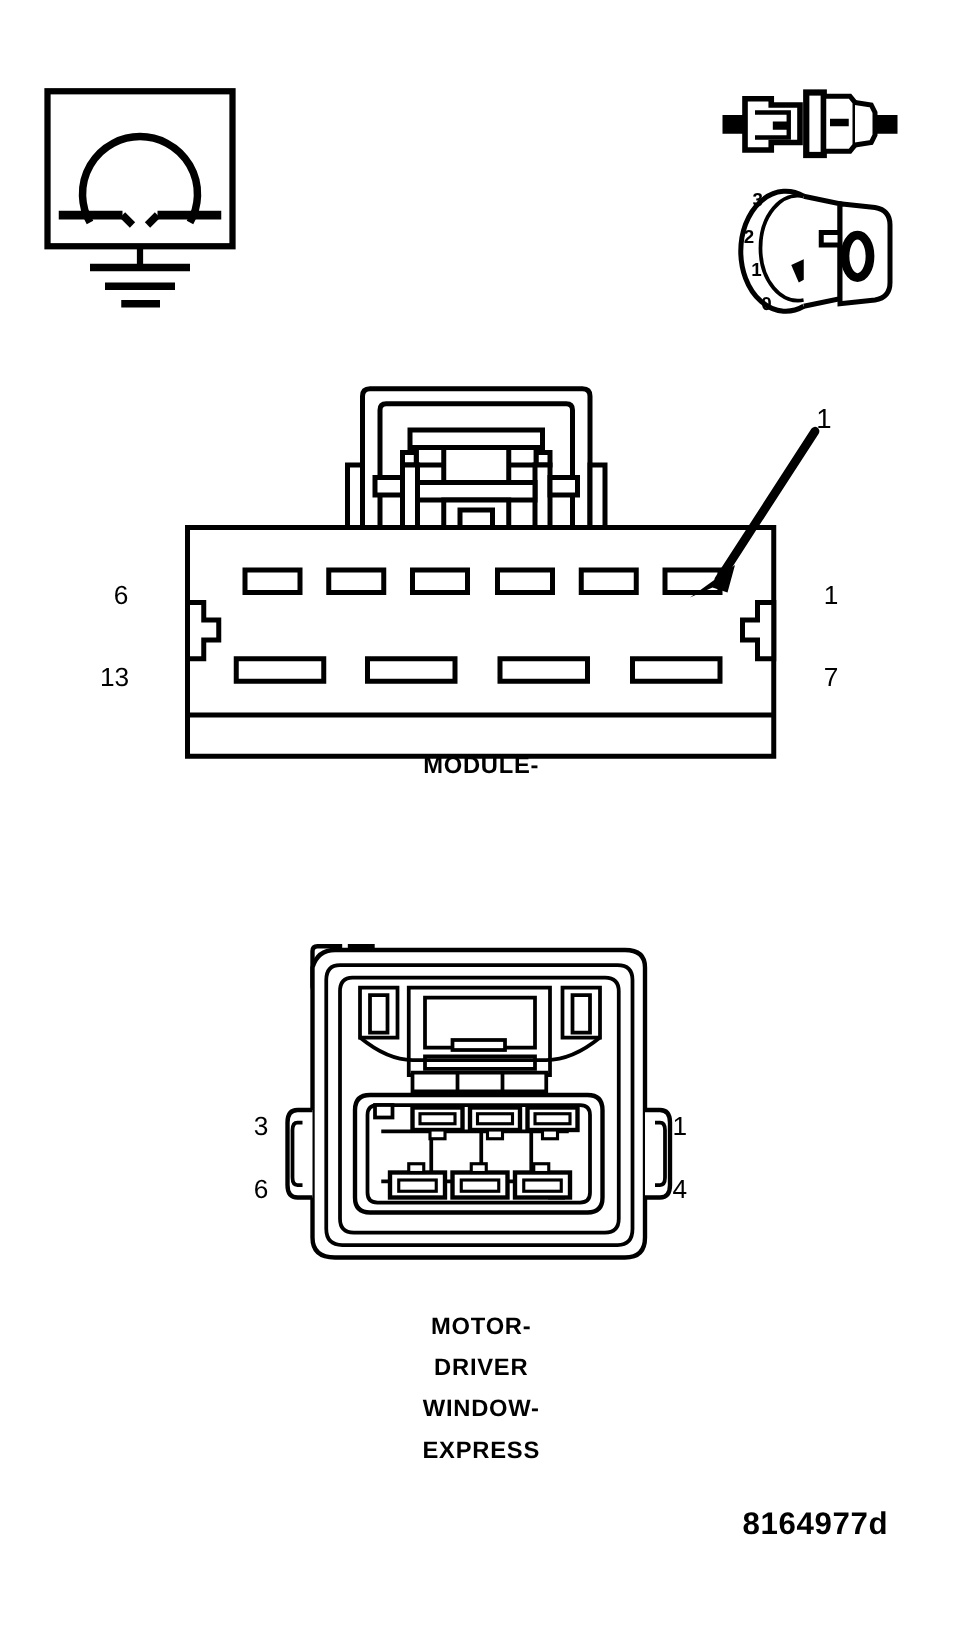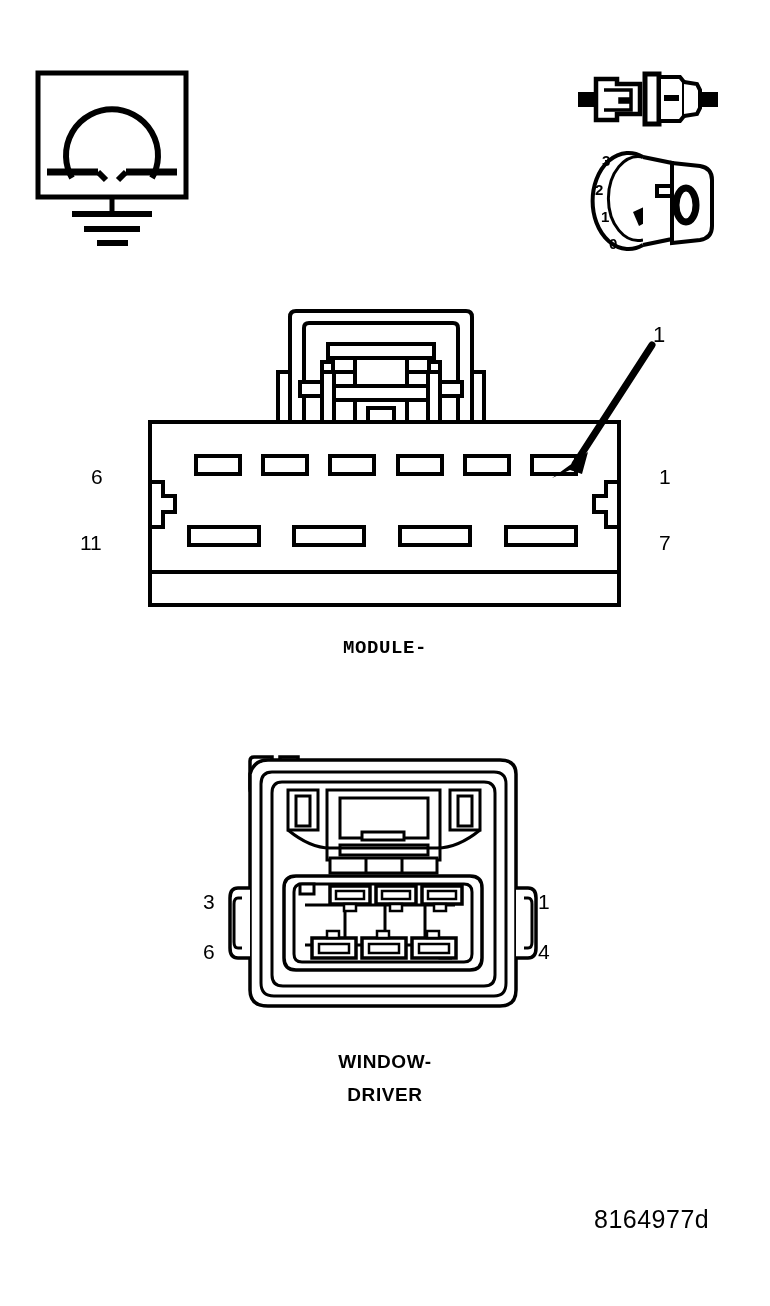--- a/index.html
+++ b/index.html
@@ -45,21 +45,21 @@
   }
   .caption {
     font-size: 19px;
     font-weight: bold;
     letter-spacing: 0.6px;
     text-align: center;
     width: 100%;
   }
   .partno {
     font-size: 25px;
-    font-weight: normal;
+    font-weight: bold;
     letter-spacing: 0.5px;
   }
   .capblock {
     position: absolute;
     text-align: center;
   }
   .capline { display: block; line-height: 33px; }
 </style>
 </head>
 <body>
@@ -274,35 +274,37 @@
       <path d="M 524 898 L 528 898 Q 532 898 532 904 L 532 942 Q 532 948 528 948 L 524 948" stroke-width="3"></path>
     </g>
   </svg>
 
   <div class="lbl keynum" style="left:602px; top:152px;">3</div>
   <div class="lbl keynum" style="left:595px; top:181px;">2</div>
   <div class="lbl keynum" style="left:601px; top:208px;">1</div>
   <div class="lbl keynum" style="left:609px; top:235px;">0</div>
 
   <div class="lbl pinnum" style="left:91px; top:465px;">6</div>
-  <div class="lbl pinnum" style="left:80px; top:531px;">11</div>
+  <div class="lbl pinnum" style="left:80px; top:531px;">13</div>
   <div class="lbl pinnum" style="left:659px; top:465px;">1</div>
   <div class="lbl pinnum" style="left:659px; top:531px;">7</div>
 
   <div class="lbl callout" style="left:653px; top:322px;">1</div>
 
-  <div class="capblock" style="left:235px; top:632px; width:300px;font-family:Liberation Mono, monospace;">
+  <div class="capblock" style="left:235px; top:596px; width:300px;">
     <span class="caption capline">MODULE-</span>
   </div>
 
   <div class="lbl pinnum" style="left:203px; top:890px;">3</div>
   <div class="lbl pinnum" style="left:203px; top:940px;">6</div>
   <div class="lbl pinnum" style="left:538px; top:890px;">1</div>
   <div class="lbl pinnum" style="left:538px; top:940px;">4</div>
 
   <div class="capblock" style="left:235px; top:1045px; width:300px;">
+    <span class="caption capline">MOTOR-</span>
+    <span class="caption capline">DRIVER</span>
     <span class="caption capline">WINDOW-</span>
-    <span class="caption capline">DRIVER</span>
+    <span class="caption capline">EXPRESS</span>
   </div>
 
   <div class="lbl partno" style="left:594px; top:1205px;">8164977d</div>
 
 </div>
 
 </body></html>

